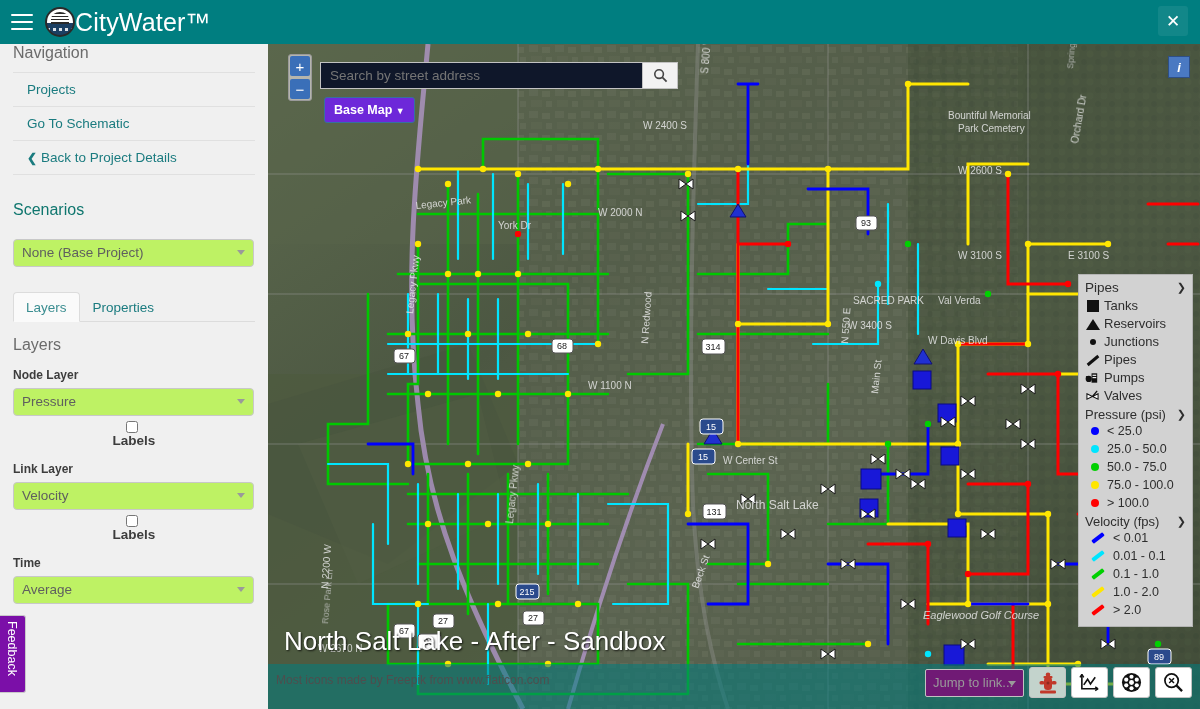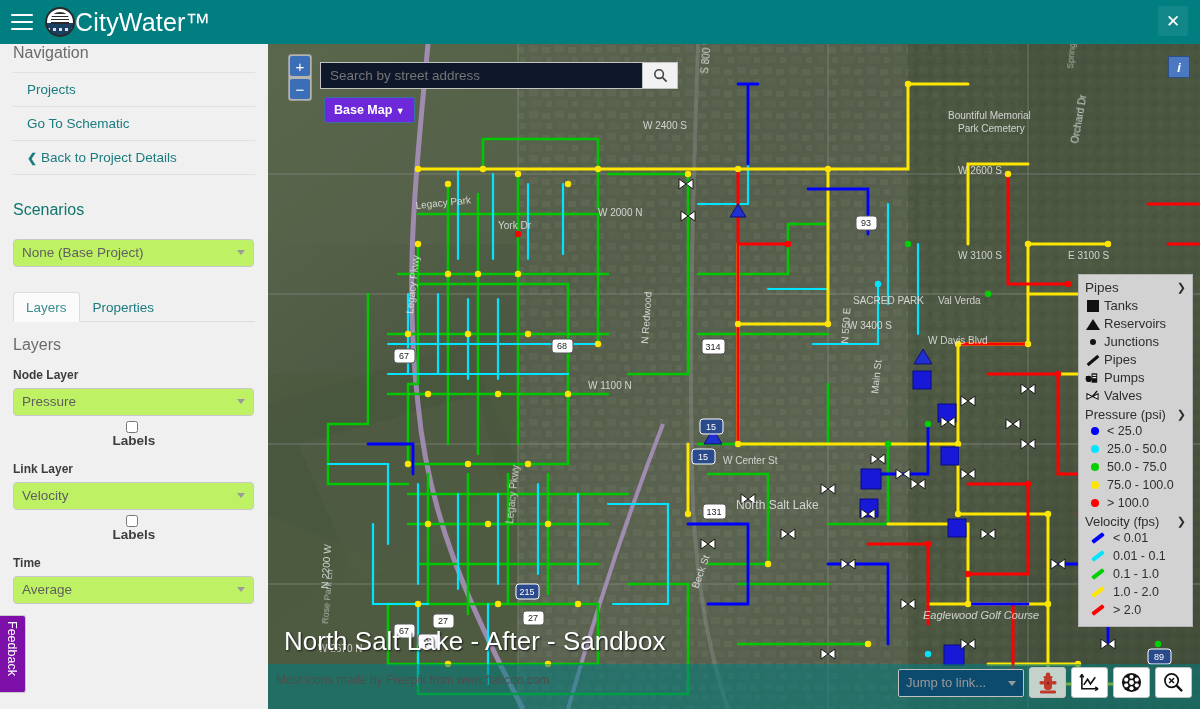--- a/index.html
+++ b/index.html
@@ -176,21 +176,21 @@
     color: #4e4e4e; z-index: 13; white-space: nowrap;
   }
 
   
   .toolbar {
     position: absolute; right: 8px; bottom: 11px; display: flex;
     align-items: center; gap: 5px; z-index: 15;
   }
   .tb-select { position: relative; }
   .tb-select .fakeselect {
-    width: 126px; height: 28px; background: #0c4a6e; border: 1px solid #c2c2c2;
+    width: 99px; height: 28px; background: #701a75; border: 1px solid #c2c2c2;
     border-radius: 2px; font-size: 13px; color: #9a9a9a; padding: 0 20px 0 7px;
     line-height: 26px; white-space: nowrap; overflow: hidden;
   }
   .tb-select .caret {
     position: absolute; right: 8px; top: 12px; width: 0; height: 0;
     border-left: 4px solid transparent; border-right: 4px solid transparent;
     border-top: 5px solid #9a9a9a;
   }
   .tb-btn {
     width: 37px; height: 31px; background: #fff; border: 1px solid #c2c2c2;

